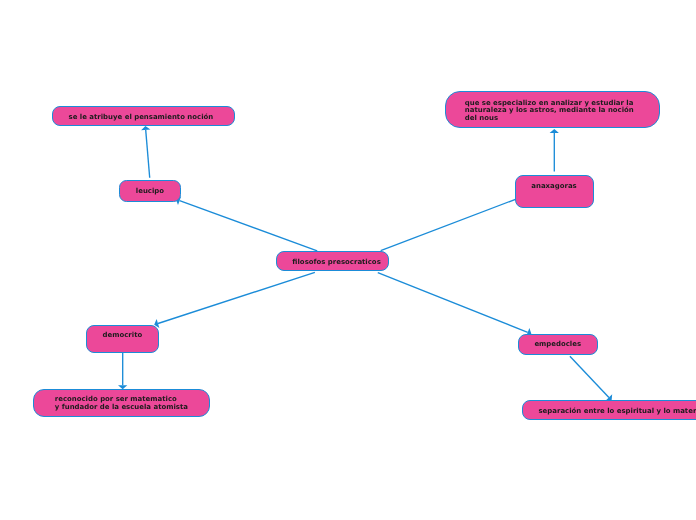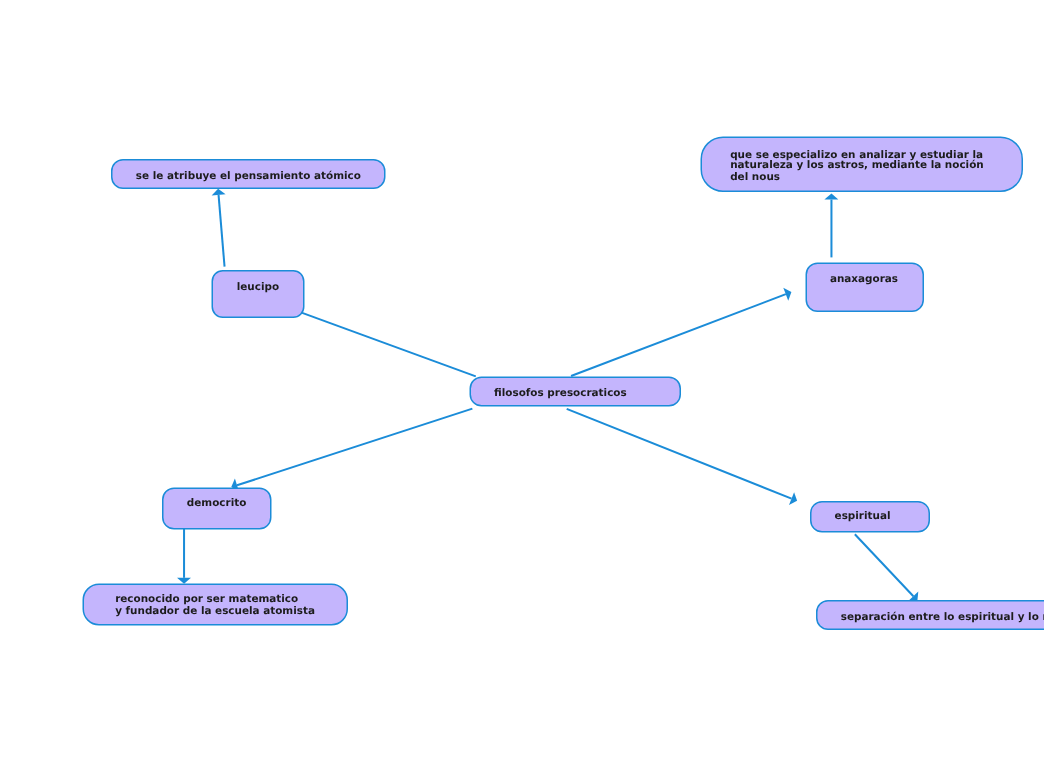--- a/index.html
+++ b/index.html
@@ -1,21 +1,21 @@
 <!DOCTYPE html>
 <html><head>
 <meta charset="utf-8">
 <title>mapa conceptual - filosofos presocraticos</title>
 <style>
   html,body{margin:0;padding:0;background:#ffffff;}
   #canvas{position:relative;width:696px;height:520px;overflow:hidden;background:#ffffff;}
   svg.edges{position:absolute;left:0;top:0;}
   .edge-line{stroke:#1b8cd8;stroke-width:1.35;}
   .edge-head{fill:#1b8cd8;}
-  .node{position:absolute;box-sizing:border-box;background:#c4b5fd;border:1.3px solid #1b8cd8;margin-left:22px;}
+  .node{position:absolute;box-sizing:border-box;background:#ec4899;border:1.3px solid #1b8cd8;}
   .node .txt{position:absolute;white-space:pre;
         font-family:"DejaVu Sans",sans-serif;font-weight:700;font-size:6.94px;
         line-height:7.8px;color:#1c1c1c;}
 </style>
 </head>
 <body>
 
 <div id="canvas">
 
   <svg class="edges" width="696" height="520" viewBox="0 0 696 520">
@@ -33,47 +33,47 @@
       <path class="edge-line" fill="none" d="M122.7 348.6 L122.7 385.2"></path>
       <path class="edge-head" stroke="none" d="M122.7 389.2 L118.0 385.2 L127.3 385.2 Z"></path>
       <path class="edge-line" fill="none" d="M377.8 272.6 L527.7 332.4"></path>
       <path class="edge-head" stroke="none" d="M531.4 333.9 L526.0 336.7 L529.4 328.1 Z"></path>
       <path class="edge-line" fill="none" d="M569.9 356.2 L608.9 397.5"></path>
       <path class="edge-head" stroke="none" d="M611.6 400.4 L605.5 400.7 L612.2 394.3 Z"></path>
     </g>
   </svg>
 
   <div class="node" style="left:52.45px;top:105.65px;width:182.8px;height:20.3px;border-radius:8.0px;">
-    <span class="txt" style="left:15.15px;top:7.05px;">se le atribuye el pensamiento atómico</span>
+    <span class="txt" style="left:15.15px;top:7.05px;">se le atribuye el pensamiento noción</span>
   </div>
 
   <div class="node" style="left:444.85px;top:90.55px;width:215.3px;height:37.4px;border-radius:15.0px;">
     <span class="txt" style="left:18.95px;top:8.05px;">que se especializo en analizar y estudiar la
 naturaleza y los astros, mediante la noción
 del nous</span>
   </div>
 
-  <div class="node" style="left:119.25px;top:180.25px;width:61.5px;height:32px;border-radius:7.5px;text-decoration:underline;">
+  <div class="node" style="left:119.25px;top:180.25px;width:61.5px;height:22px;border-radius:7.5px;text-decoration:underline;">
     <span class="txt" style="left:15.55px;top:6.35px;">leucipo</span>
   </div>
 
   <div class="node" style="left:514.85px;top:174.75px;width:78.9px;height:33px;border-radius:8.0px;">
     <span class="txt" style="left:15.45px;top:7.15px;">anaxagoras</span>
   </div>
 
-  <div class="node" style="left:291px;top:250.55px;width:141px;height:20.3px;border-radius:8.0px;">
+  <div class="node" style="left:276px;top:250.55px;width:113px;height:20.3px;border-radius:8.0px;">
     <span class="txt" style="left:15.35px;top:7.15px;">filosofos presocraticos</span>
   </div>
 
   <div class="node" style="left:86.45px;top:324.65px;width:72.7px;height:28px;border-radius:8.0px;">
     <span class="txt" style="left:15.15px;top:6.85px;">democrito</span>
   </div>
 
   <div class="node" style="left:517.85px;top:333.85px;width:80.1px;height:20.8px;border-radius:8.0px;">
-    <span class="txt" style="left:15.55px;top:6.55px;">espiritual</span>
+    <span class="txt" style="left:15.55px;top:6.55px;">empedocles</span>
   </div>
 
   <div class="node" style="left:33.35px;top:388.95px;width:176.2px;height:27.8px;border-radius:11.0px;">
     <span class="txt" style="left:20.45px;top:6.55px;">reconocido por ser matematico
 y fundador de la escuela atomista</span>
   </div>
 
   <div class="node" style="left:522.35px;top:399.75px;width:200.2px;height:20.6px;border-radius:8.0px;">
     <span class="txt" style="left:15.15px;top:6.85px;">separación entre lo espiritual y lo material</span>
   </div>

